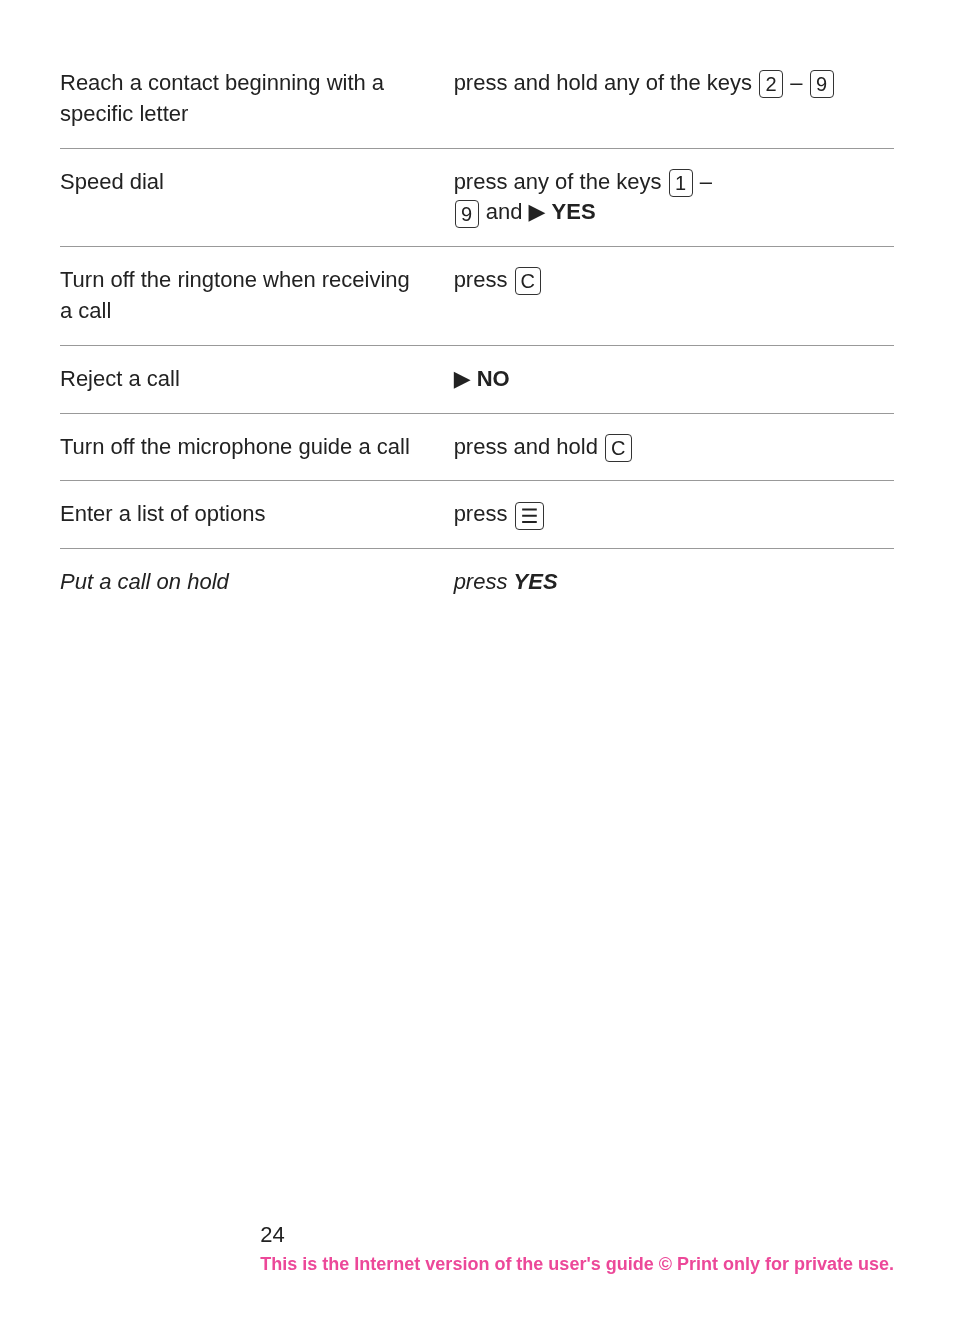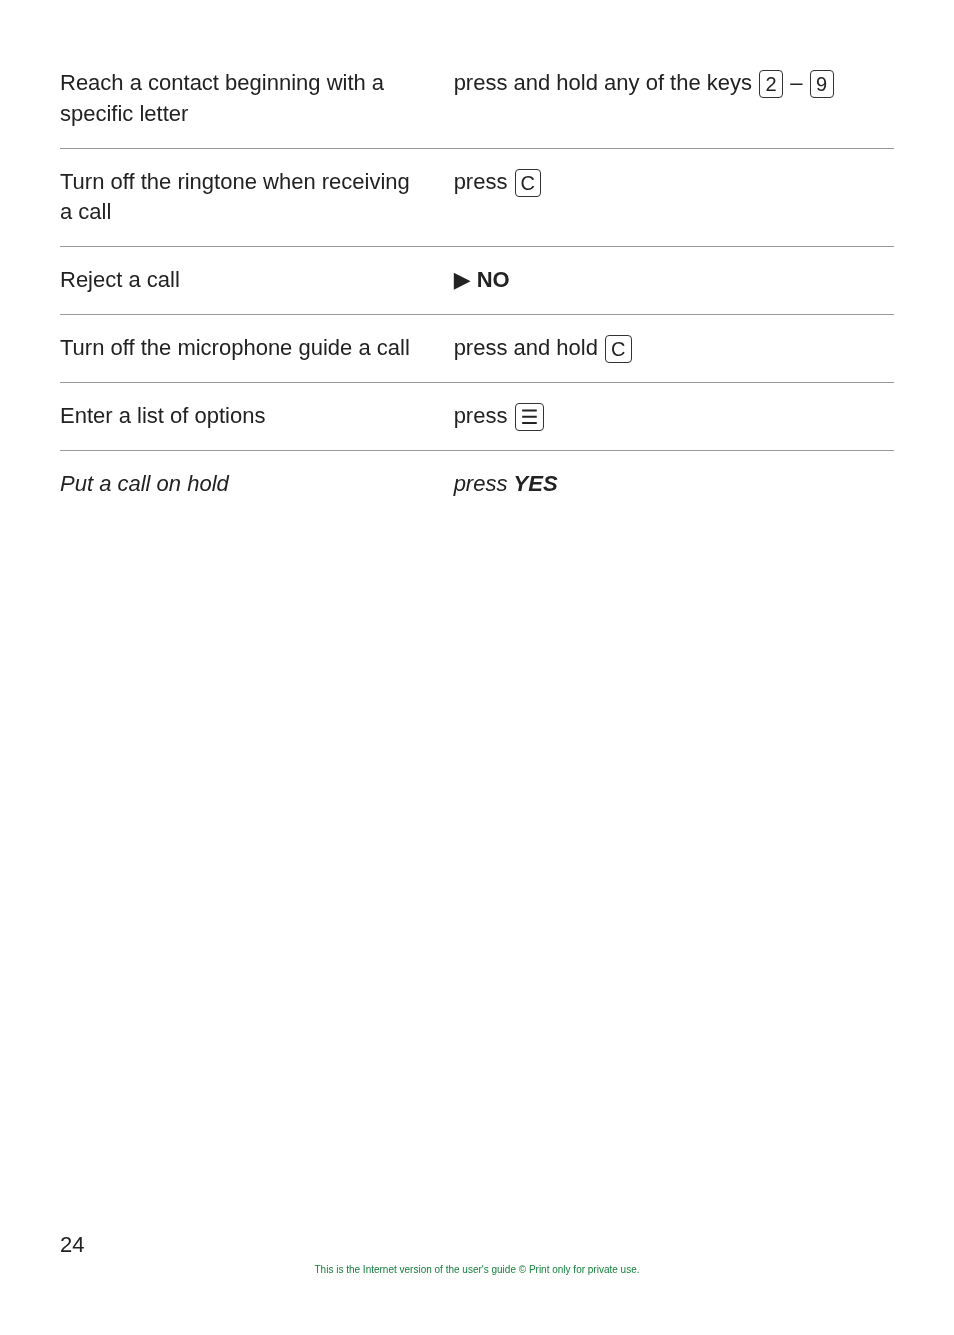--- a/index.html
+++ b/index.html
@@ -17,20 +17,21 @@
     }
 
     .page-container {
       width: 954px;
       min-height: 1335px;
       background: #ffffff;
       padding: 50px 60px 60px 60px;
       display: flex;
       flex-direction: column;
       justify-content: space-between;
+      align-items: flex-end;
     }
 
     .table-section {
       width: 100%;
     }
 
     table {
       width: 100%;
       border-collapse: collapse;
       font-size: 22px;
@@ -84,43 +85,51 @@
     }
 
     .page-number {
       font-size: 22px;
       color: #222222;
       text-align: left;
       margin-bottom: 6px;
     }
 
     .footer-text {
-      font-size: 10px;
-      color: #15803d;
-      font-weight: normal;
+      font-size: 18px;
+      color: #ec4899;
+      font-weight: bold;
       text-align: center;
     }
   </style>
 </head>
 <body>
 
 <div class="page-container">
   <div class="table-section">
     <table>
       <tbody>
 
         <tr>
           <td>
             <span>Reach a contact beginning with a specific letter</span>
           </td>
           <td>
             <span>press and hold any of the keys <span class="key-circle">2</span> – <span class="key-circle">9</span></span>
           </td>
         </tr>
 
+        <tr>
+          <td>
+            <span>Speed dial</span>
+          </td>
+          <td>
+            <span>press any of the keys <span class="key-circle">1</span> –<br><span class="key-circle">9</span> and ▶ <span class="bold-text">YES</span></span>
+          </td>
+        </tr>
 
         <tr>
           <td>
             <span>Turn off the ringtone when receiving a call</span>
           </td>
           <td>
             <span>press <span class="key-circle">C</span></span>
           </td>
         </tr>
 

